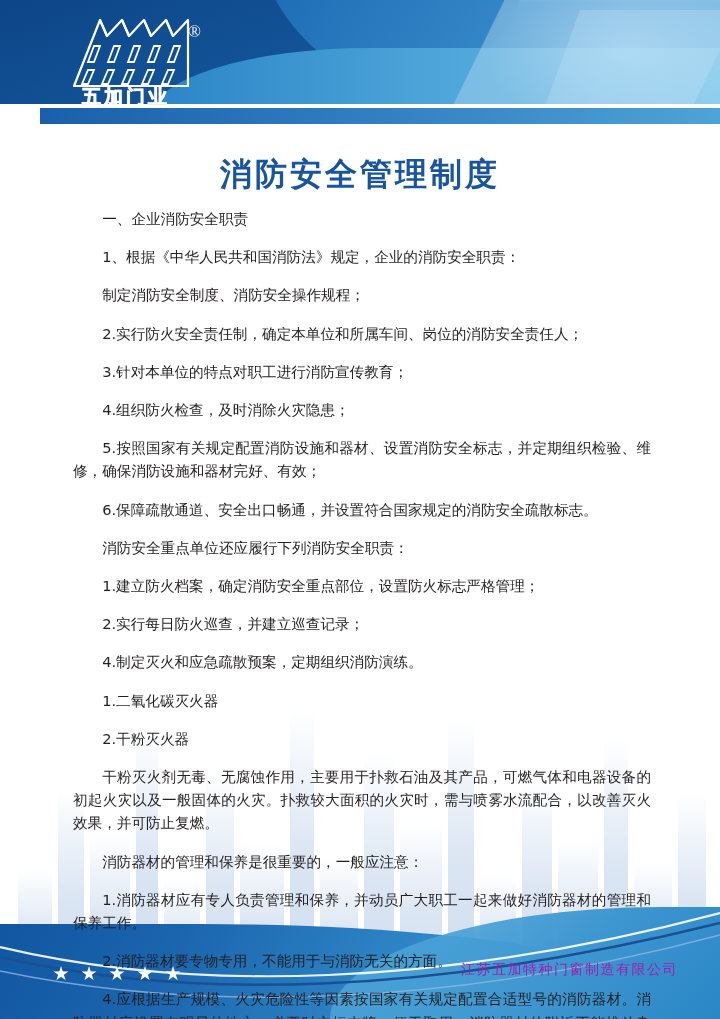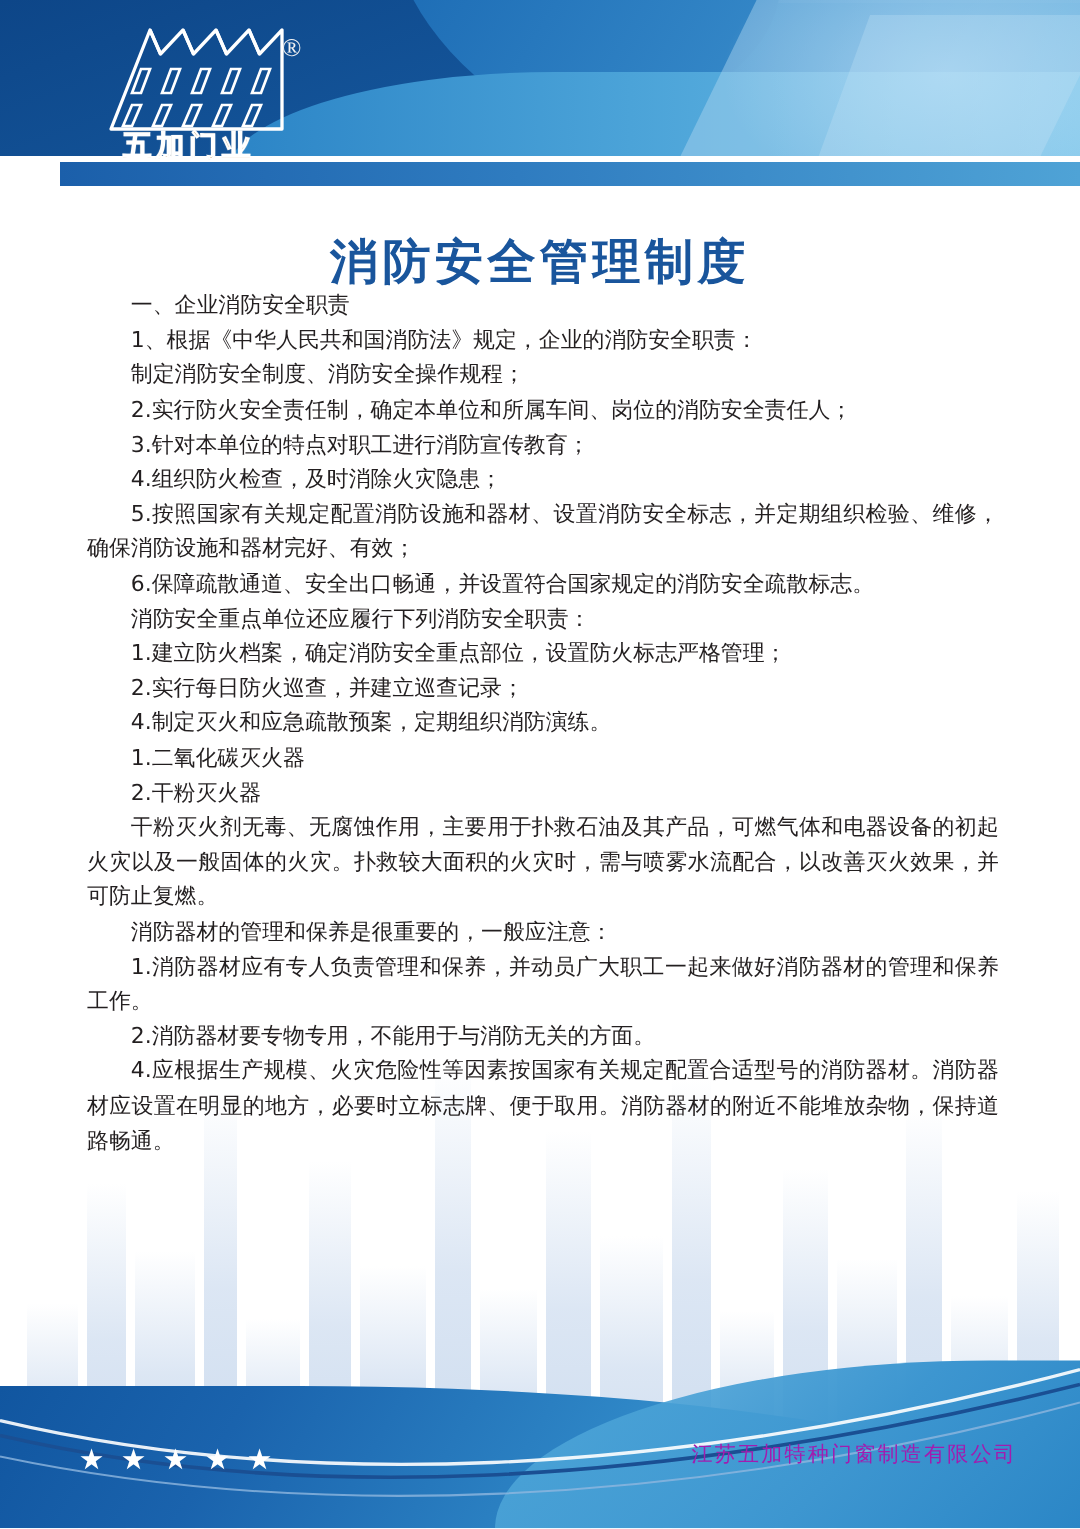--- a/index.html
+++ b/index.html
@@ -181,21 +181,21 @@
     position: absolute;
     left: 58px; top: 192px;
     width: 608px;
     font-size: 14.6px;
     line-height: 23.2px;
     color: #231f20;
     font-family: "DejaVu Sans", sans-serif;
     text-align: justify;
   }
   .content p {
-    margin: 0;
+    margin: 15px;
     text-indent: 2em;
   }
 
   
   .stars {
     position: absolute;
     left: 52px; bottom: 36px;
     display: flex;
     gap: 10px;
     z-index: 5;

